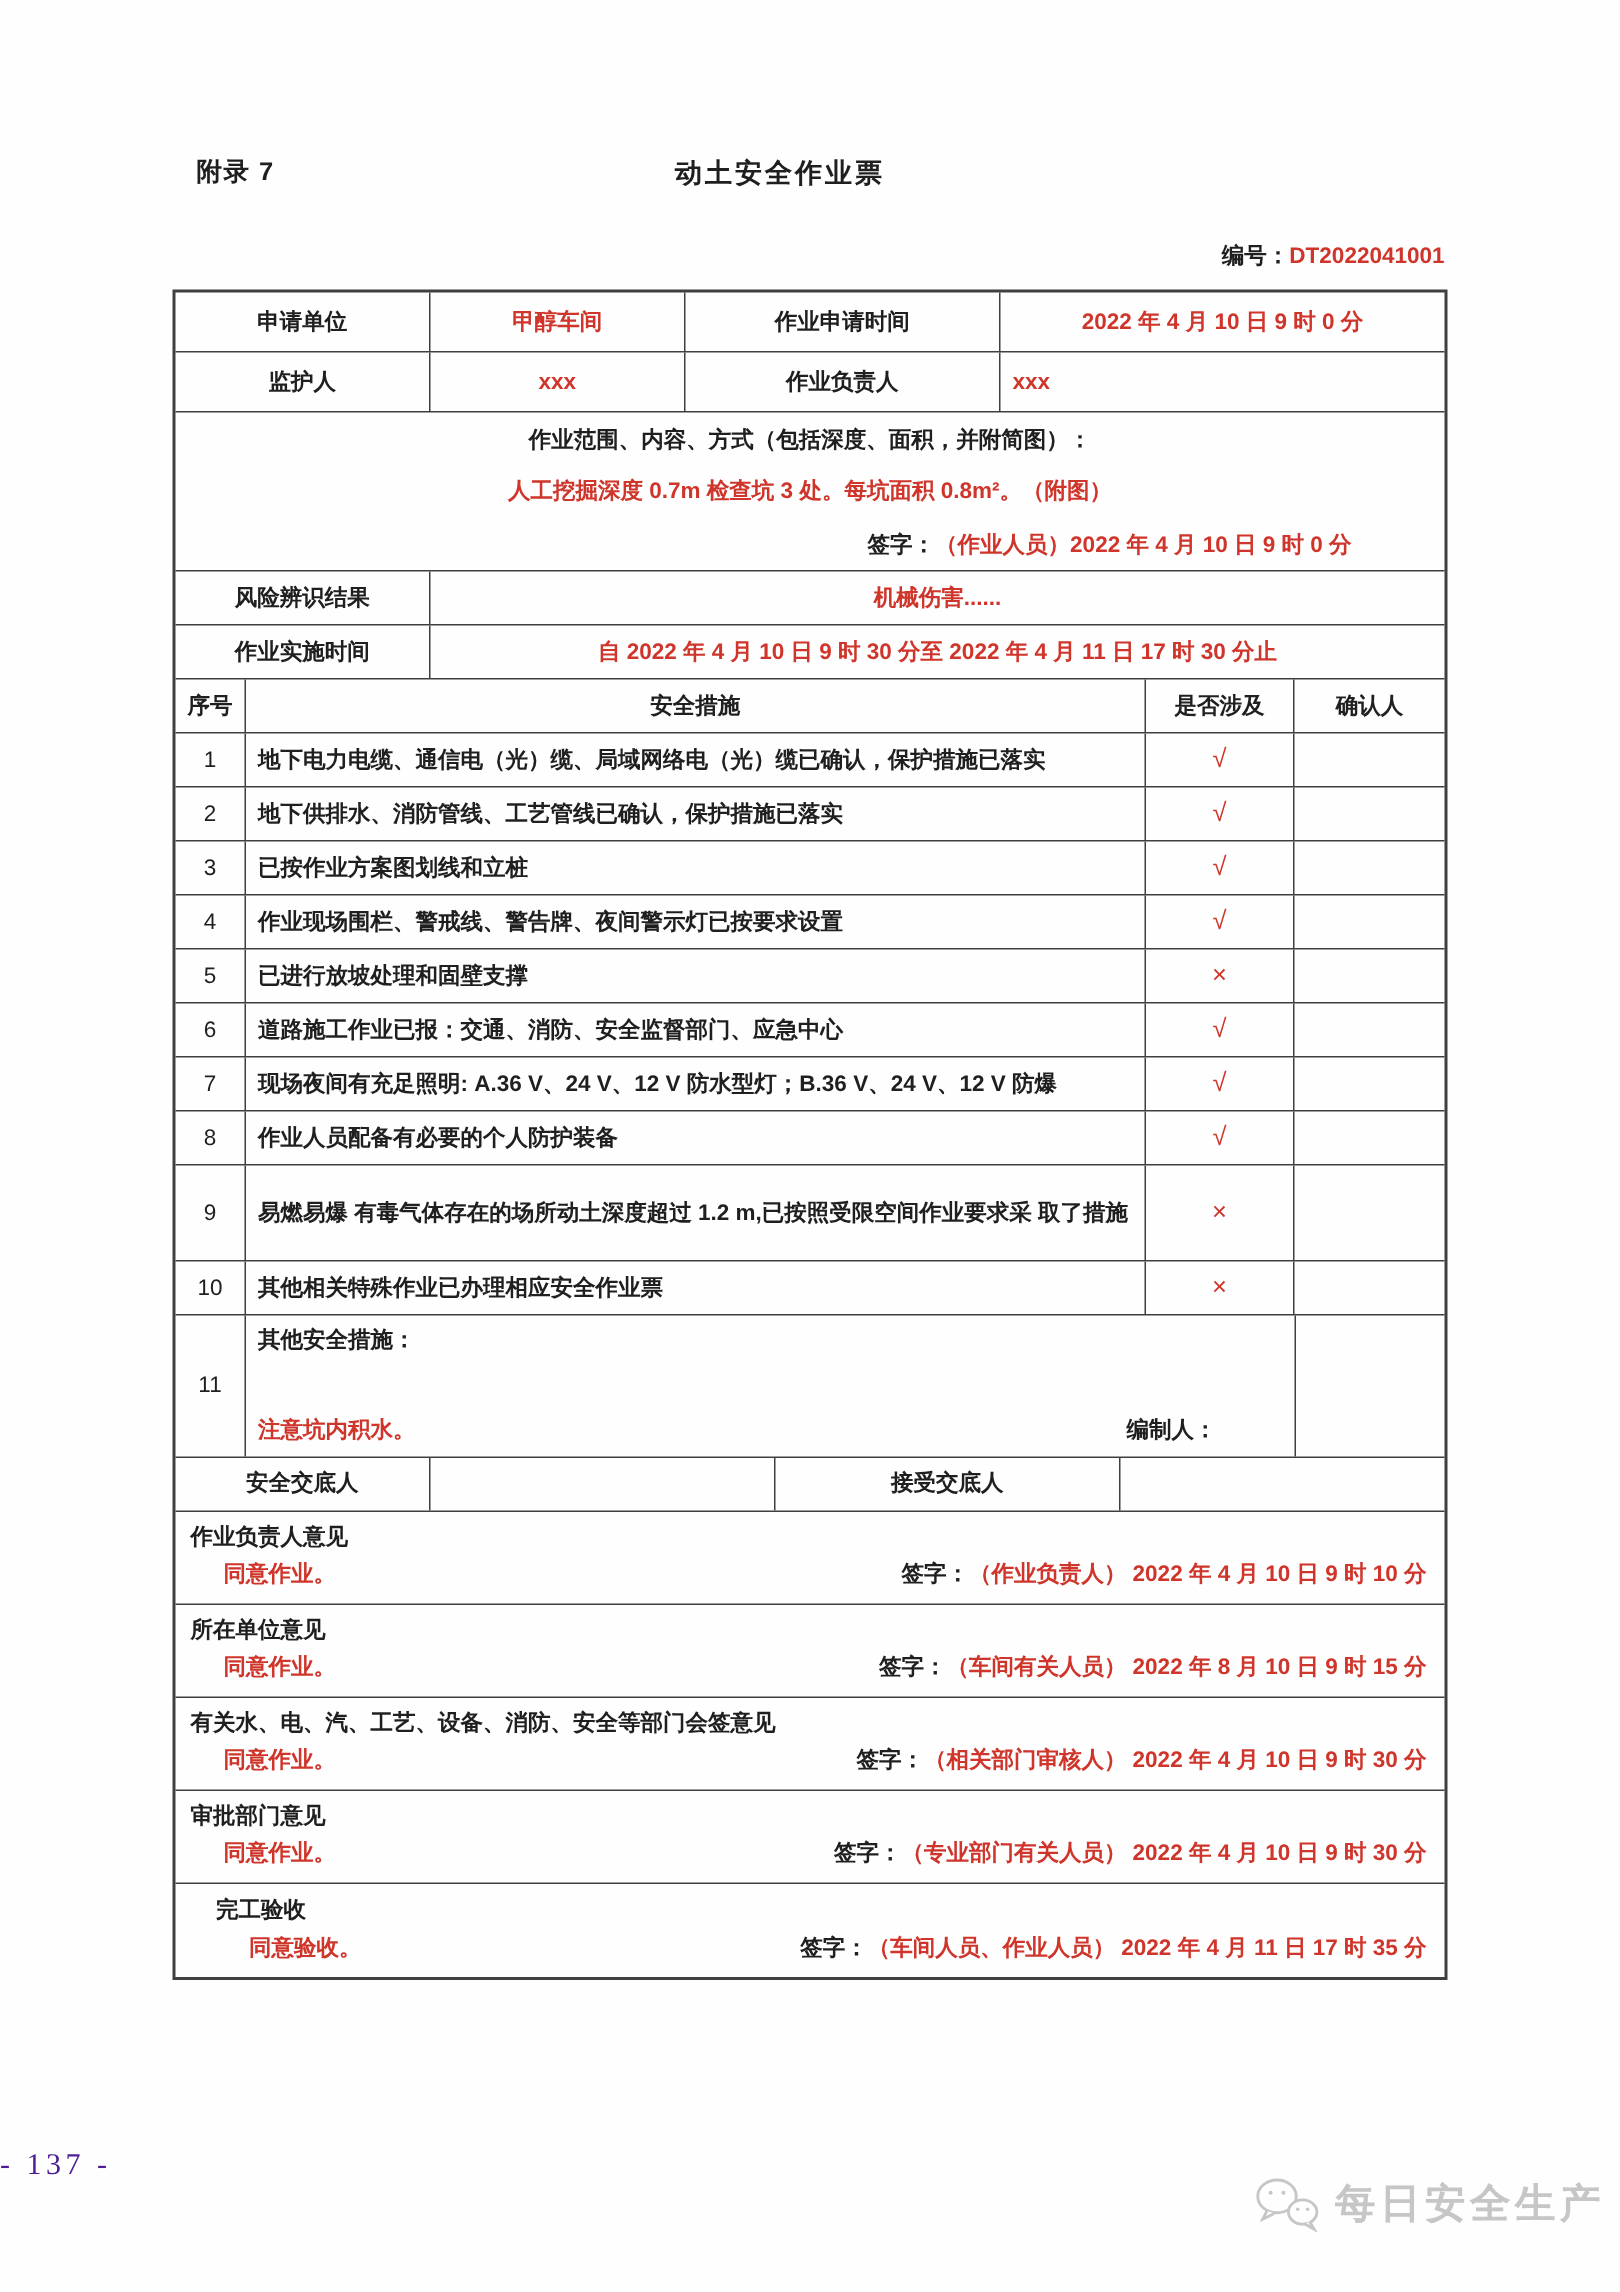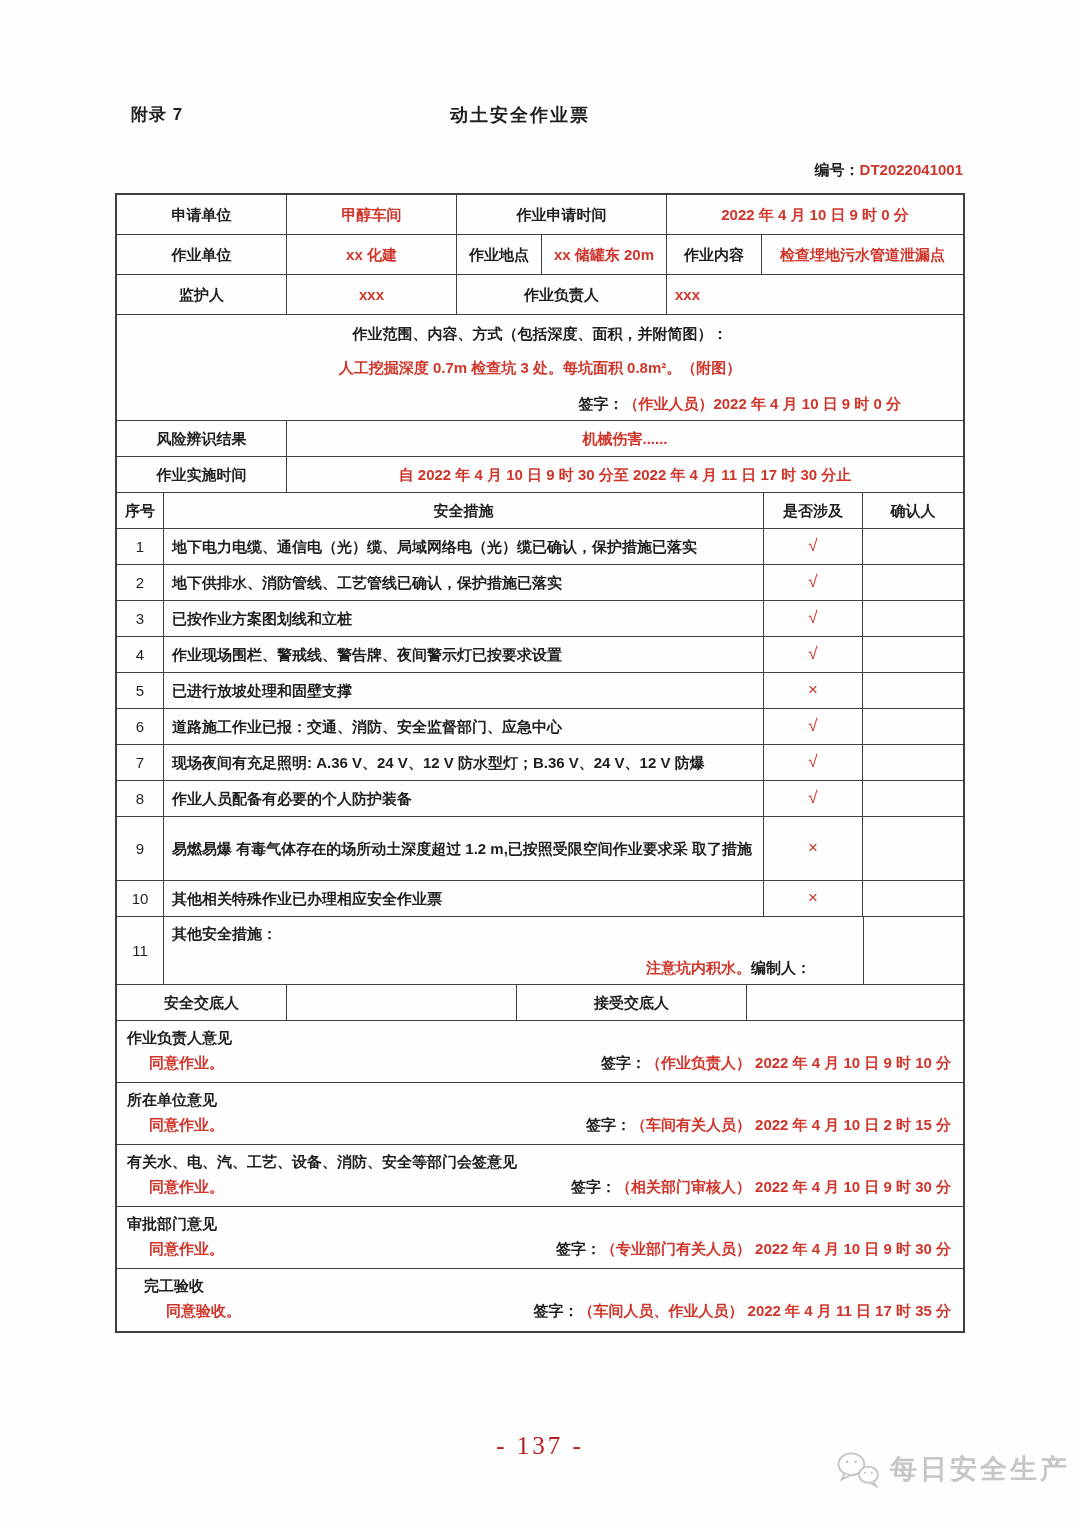--- a/index.html
+++ b/index.html
@@ -39,35 +39,35 @@
   .scope{display:block;padding:8px 10px 6px;font-size:15px;font-weight:700;}
   .scope .line2{margin-top:12px;}
   .scope .line3{margin-top:14px;text-align:right;padding-right:52px;}
   .scope .line3 .lbl{color:var(--ink);}
 
   
   .num{font-weight:400;font-size:15px;}
   .mark{font-weight:400;font-size:17px;}
 
   
-  .other-cell{align-items:stretch;justify-content:space-between;padding:6px 0 6px 8px;gap:12px;}
+  .other-cell{flex-direction:column;align-items:stretch;justify-content:space-between;padding:6px 0 6px 8px;gap:12px;}
   .other-top{text-align:left;}
   .other-bottom{display:flex;justify-content:space-between;align-items:flex-end;padding-right:52px;margin-top:26px;}
 
   
   .op{display:flex;flex-direction:column;justify-content:center;padding:5px 10px 7px;box-sizing:border-box;}
   .op-title{font-size:15px;font-weight:700;text-align:left;}
   .op-line{display:flex;align-items:flex-start;margin-top:6px;font-size:15px;font-weight:700;}
   .op-consent{margin-left:22px;}
   .op-sign{margin-left:auto;display:flex;align-items:baseline;padding-right:2px;}
   .op-sign .t{margin-left:4px;}
 
   
-  .pageno{position:absolute;left:0;width:100%;top:1432px;text-align:center;
-          font-family:"Liberation Serif",serif;font-size:25px;letter-spacing:3px;color:#b91c1c;}
+  .pageno{position:absolute;left:0;width:100%;top:1432px;text-align:left;
+          font-family:"Liberation Serif",serif;font-size:20px;letter-spacing:3px;color:#4c1d95;}
   .watermark{position:absolute;right:10px;top:1450px;display:flex;align-items:center;gap:9px;
              color:var(--wm);font-size:27px;font-weight:700;letter-spacing:3px;}
   .wm-icon{width:46px;height:38px;}
 </style>
 </head>
 <body>
 
 <div class="page">
   <div class="content">
 
@@ -81,28 +81,20 @@
 
     <div class="permit">
 
       <div class="tr h40">
         <div class="c w170">申请单位</div>
         <div class="c w170 red">甲醇车间</div>
         <div class="c w210">作业申请时间</div>
         <div class="c last red">2022 年 4 月 10 日 9 时 0 分</div>
       </div>
 
-      <div class="tr h40">
-        <div class="c w170">作业单位</div>
-        <div class="c w170 red">xx 化建</div>
-        <div class="c w85">作业地点</div>
-        <div class="c w125 red">xx 储罐东 20m</div>
-        <div class="c w95">作业内容</div>
-        <div class="c last red">检查埋地污水管道泄漏点</div>
-      </div>
 
       <div class="tr h40">
         <div class="c w170">监护人</div>
         <div class="c w170 red">xxx</div>
         <div class="c w210">作业负责人</div>
         <div class="c last red left">xxx</div>
       </div>
 
 
       <div class="tr h96">
@@ -225,21 +217,21 @@
           </span>
         </div>
       </div>
       <div class="tr h62 op">
         <div class="op-title">所在单位意见</div>
         <div class="op-line">
           <span class="red op-consent">同意作业。</span>
           <span class="op-sign">
             <span>签字：</span>
             <span class="red">（车间有关人员）</span>
-            <span class="red t">2022 年 4 月 10 日 2 时 15 分</span>
+            <span class="red t">2022 年 8 月 10 日 9 时 15 分</span>
           </span>
         </div>
       </div>
       <div class="tr h62 op">
         <div class="op-title">有关水、电、汽、工艺、设备、消防、安全等部门会签意见</div>
         <div class="op-line">
           <span class="red op-consent">同意作业。</span>
           <span class="op-sign">
             <span>签字：</span>
             <span class="red">（相关部门审核人）</span>

